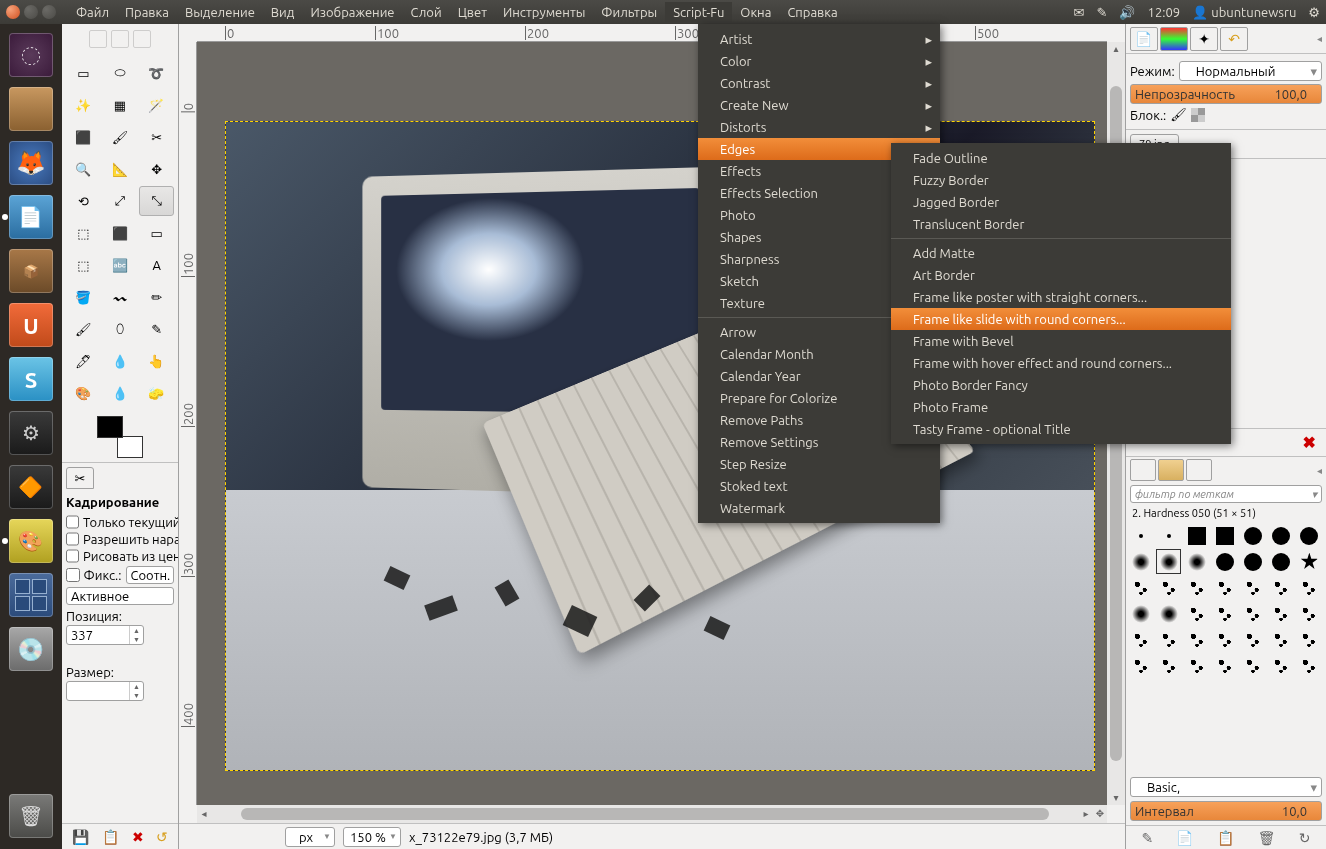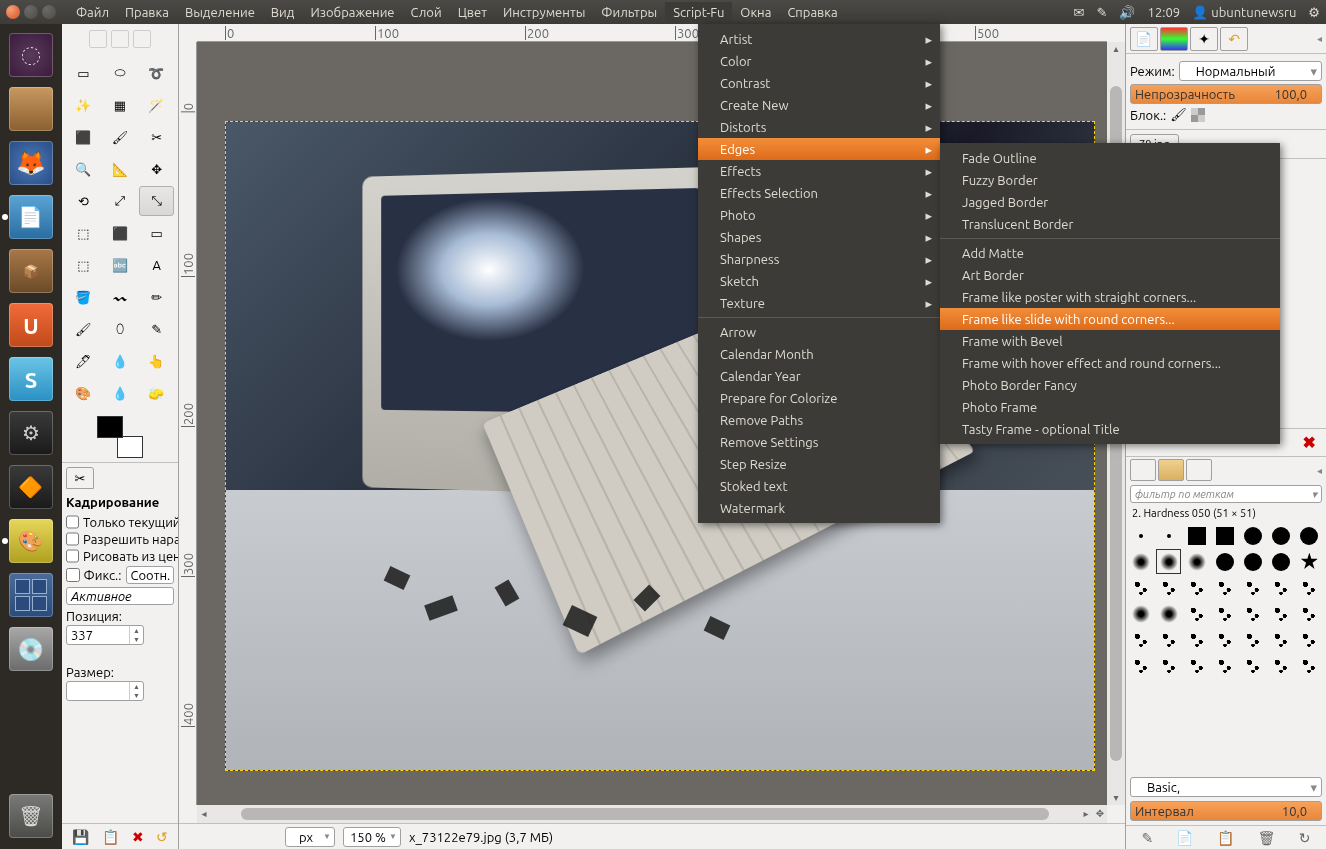--- a/index.html
+++ b/index.html
@@ -39,21 +39,21 @@
 .tool.sel{background:linear-gradient(#e8e7e6,#d8d7d6);border:1px solid #b0b0b0}
 .fgbg{position:relative;width:50px;height:42px;margin:4px auto}
 .fgbg .bg{position:absolute;right:2px;bottom:0;width:26px;height:22px;background:#fff;border:1px solid #333}
 .fgbg .fg{position:absolute;left:2px;top:0;width:26px;height:22px;background:#000;border:1px solid #333}
 .tbopt{border-top:1px solid #c0c0c0;padding:4px;font-size:12px;overflow:hidden;flex:1}
 .tbopt .tab{height:22px;border:1px solid #a0a0a0;border-radius:3px 3px 0 0;display:flex;align-items:center;justify-content:center;width:28px;background:#f2f1f0}
 .tbopt h4{font-weight:700;margin:6px 0}
 .tbopt .row{display:flex;align-items:center;gap:4px;margin:3px 0;white-space:nowrap}
 .tbopt input[type=checkbox]{width:14px;height:14px}
 .tbopt .sel{border:1px solid #a0a0a0;border-radius:3px;padding:1px 4px;background:#fff;display:inline-block;min-width:30px}
-.tbopt .it{font-style:italic}
+.tbopt .it{}
 .tbopt .spin{display:flex;align-items:center;border:1px solid #a0a0a0;border-radius:3px;background:#fff;width:78px;margin-top:2px}
 .tbopt .spin span{flex:1;padding:2px 4px}
 .tbopt .spin .ar{width:14px;display:flex;flex-direction:column;border-left:1px solid #ccc}
 .tbopt .spin .ar div{height:9px;font-size:7px;text-align:center;line-height:9px;color:#666}
 
 .tbfoot{height:26px;border-top:1px solid #c0c0c0;display:flex;align-items:center;justify-content:space-around;padding:0 4px}
 .tbfoot span{font-size:14px}
 
 .canvas-area{position:absolute;top:24px;left:179px;right:201px;bottom:0;background:#f2f1f0;display:flex;flex-direction:column}
 .rulers{position:relative;flex:1}
@@ -89,21 +89,21 @@
 .status .drop{border:1px solid #a0a0a0;border-radius:3px;padding:2px 14px 2px 6px;background:#fff;position:relative}
 .status .drop::after{content:"▼";position:absolute;right:3px;font-size:8px;color:#888;top:4px}
 .status .w{min-width:50px;text-align:center}
 
 .menu{position:absolute;background:#3c3b37;color:#dfdbd2;z-index:100;box-shadow:2px 2px 8px rgba(0,0,0,.5);padding:4px 0;min-width:240px}
 .menu .mi{padding:4px 22px 4px 22px;white-space:nowrap;position:relative;cursor:default}
 .menu .mi.arrow::after{content:"▸";position:absolute;right:8px}
 .menu .mi.hl{background:linear-gradient(#f28e3a,#dd6b1a);color:#fff}
 .menu .sep{height:1px;background:#5a5954;margin:3px 0}
 .menu1{top:24px;left:698px;width:242px}
-.menu2{top:143px;left:940px;width:340px}
+.menu2{top:143px;left:891px;width:340px}
 
 .dock{position:absolute;top:24px;right:0;width:201px;bottom:0;background:#f2f1f0;border-left:1px solid #a0a0a0;display:flex;flex-direction:column}
 .dock .tabs{height:30px;display:flex;align-items:center;gap:2px;padding:2px 4px;border-bottom:1px solid #c0c0c0}
 .dock .tabs .tb{width:28px;height:24px;border:1px solid #a0a0a0;border-radius:2px;display:flex;align-items:center;justify-content:center;font-size:14px}
 .dock .tabs .sp{margin-left:auto;font-size:10px;color:#888}
 .dock .sec{padding:4px;font-size:12px}
 .dock .row{display:flex;align-items:center;gap:4px;margin:3px 0}
 .dock .drop{border:1px solid #a0a0a0;border-radius:3px;padding:2px 16px;background:#fff;flex:1;position:relative}
 .dock .drop::after{content:"▾";position:absolute;right:4px;color:#888}
 .dock .slider{display:flex;border:1px solid #a0a0a0;border-radius:3px;background:linear-gradient(#f7a15a,#e8873a);color:#333;height:20px;align-items:center;font-size:11px}

